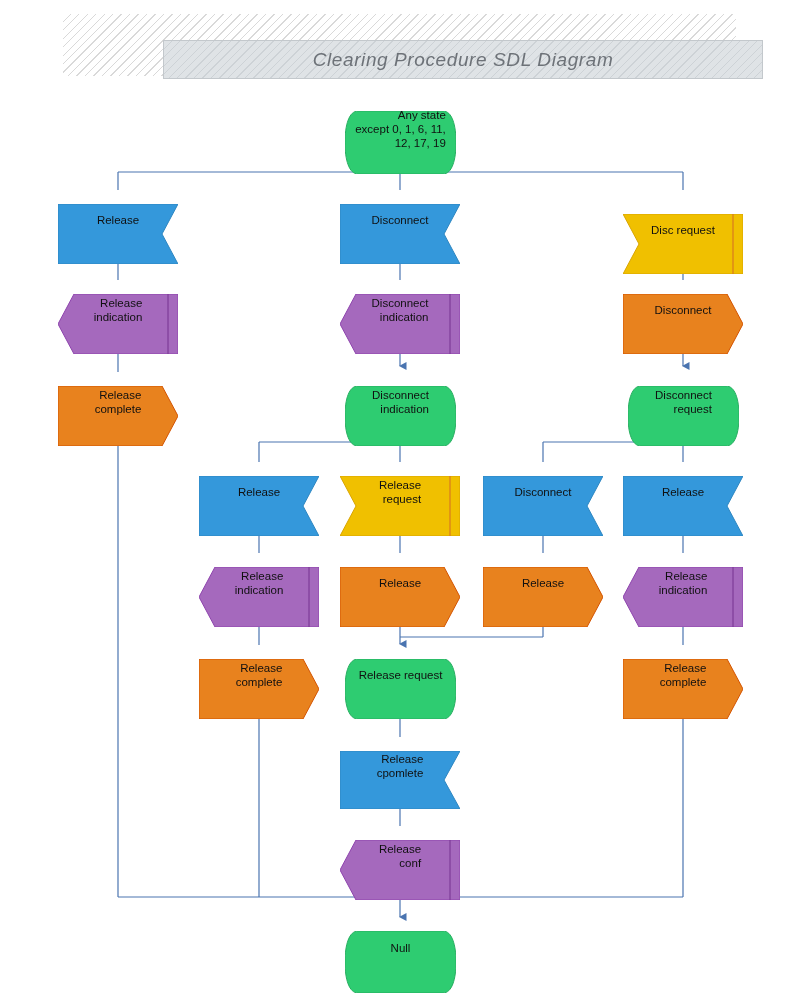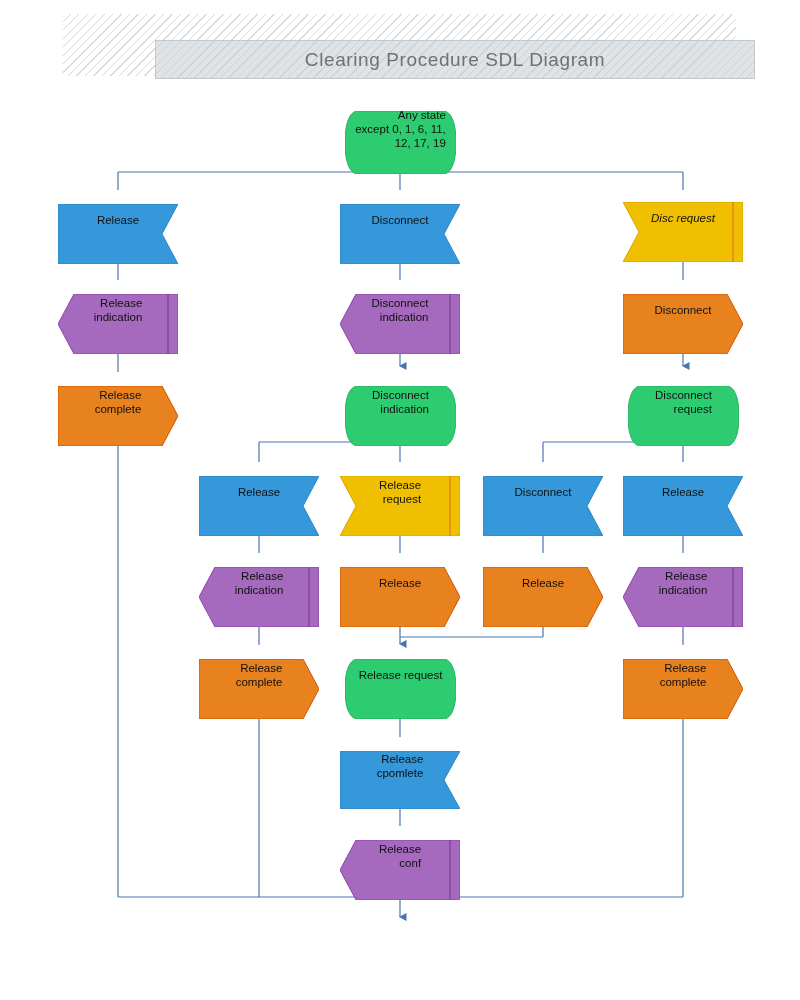--- a/index.html
+++ b/index.html
@@ -17,28 +17,28 @@
   
   .title-band{
     position:absolute;left:63px;top:14px;width:673px;height:62px;
     background-image:repeating-linear-gradient(
         135deg,
         #ffffff 0px, #ffffff 5px,
         #d9d9d9 5px, #d9d9d9 6px);
     background-color:#ffffff;
   }
   .title-inner{
-    position:absolute;left:92px;top:26px;width:600px;height:39px;
+    position:absolute;left:100px;top:26px;width:600px;height:39px;
     background-image:repeating-linear-gradient(
         135deg,
         #dfe3e6 0px, #dfe3e6 5px,
         #cdd2d6 5px, #cdd2d6 6px);
     border:1px solid #c3c8cc;
     box-sizing:border-box;
-    display:flex;align-items:center;justify-content:center;
+    display:flex;align-items:center;justify-content:center;font-style:italic;
   }
   .title-text{
     font-size:19px;color:#6d7278;letter-spacing:.6px;
     white-space:nowrap;font-weight:400;
   }
 
   
   .node{
     position:absolute;
     display:flex;align-items:center;justify-content:center;
@@ -150,21 +150,21 @@
 
   <div class="node" style="left:340px;top:190px;width:120px;height:60px;">
     <span class="bg">
       <svg viewBox="0 0 120 60" preserveAspectRatio="none">
         <path d="M0,0 H120 L104,30 L120,60 H0 Z" fill="#3498db" stroke="#2e86c1" stroke-width="1"></path>
       </svg>
     </span>
     <span class="lbl">Disconnect</span>
   </div>
 
-  <div class="node" style="left:623px;top:188px;width:120px;height:60px;font-style:italic;">
+  <div class="node" style="left:623px;top:200px;width:120px;height:60px;">
     <span class="bg">
       <svg viewBox="0 0 120 60" preserveAspectRatio="none">
         <path d="M0,0 H120 V60 H0 L16,30 Z" fill="#f0c000" stroke="#d9a400" stroke-width="1"></path>
         <line x1="110" y1="0" x2="110" y2="60" stroke="#d9791e" stroke-width="1.2"></line>
       </svg>
     </span>
     <span class="lbl">Disc request</span>
   </div>
 
   <div class="node" style="left:58px;top:280px;width:120px;height:60px;">
@@ -349,14 +349,22 @@
     <span class="bg">
       <svg viewBox="0 0 120 60" preserveAspectRatio="none">
         <path d="M16,0 H120 V60 H16 L0,30 Z" fill="#a569bd" stroke="#8e44ad" stroke-width="1"></path>
         <line x1="110" y1="0" x2="110" y2="60" stroke="#7d3c98" stroke-width="1.2"></line>
       </svg>
     </span>
     <span class="lbl">Release
 conf</span>
   </div>
 
+  <div class="node" style="left:345px;top:917px;width:111px;height:62px;">
+    <span class="bg">
+      <svg viewBox="0 0 111 62" preserveAspectRatio="none">
+        <path d="M13,0 H98 C107,0 111,14 111,31 C111,48 107,62 98,62 H13 C4,62 0,48 0,31 C0,14 4,0 13,0 Z" fill="#2ecc71" stroke="#27ae60" stroke-width="1"></path>
+      </svg>
+    </span>
+    <span class="lbl">Null</span>
+  </div>
 
 </div>
 
 </body></html>

